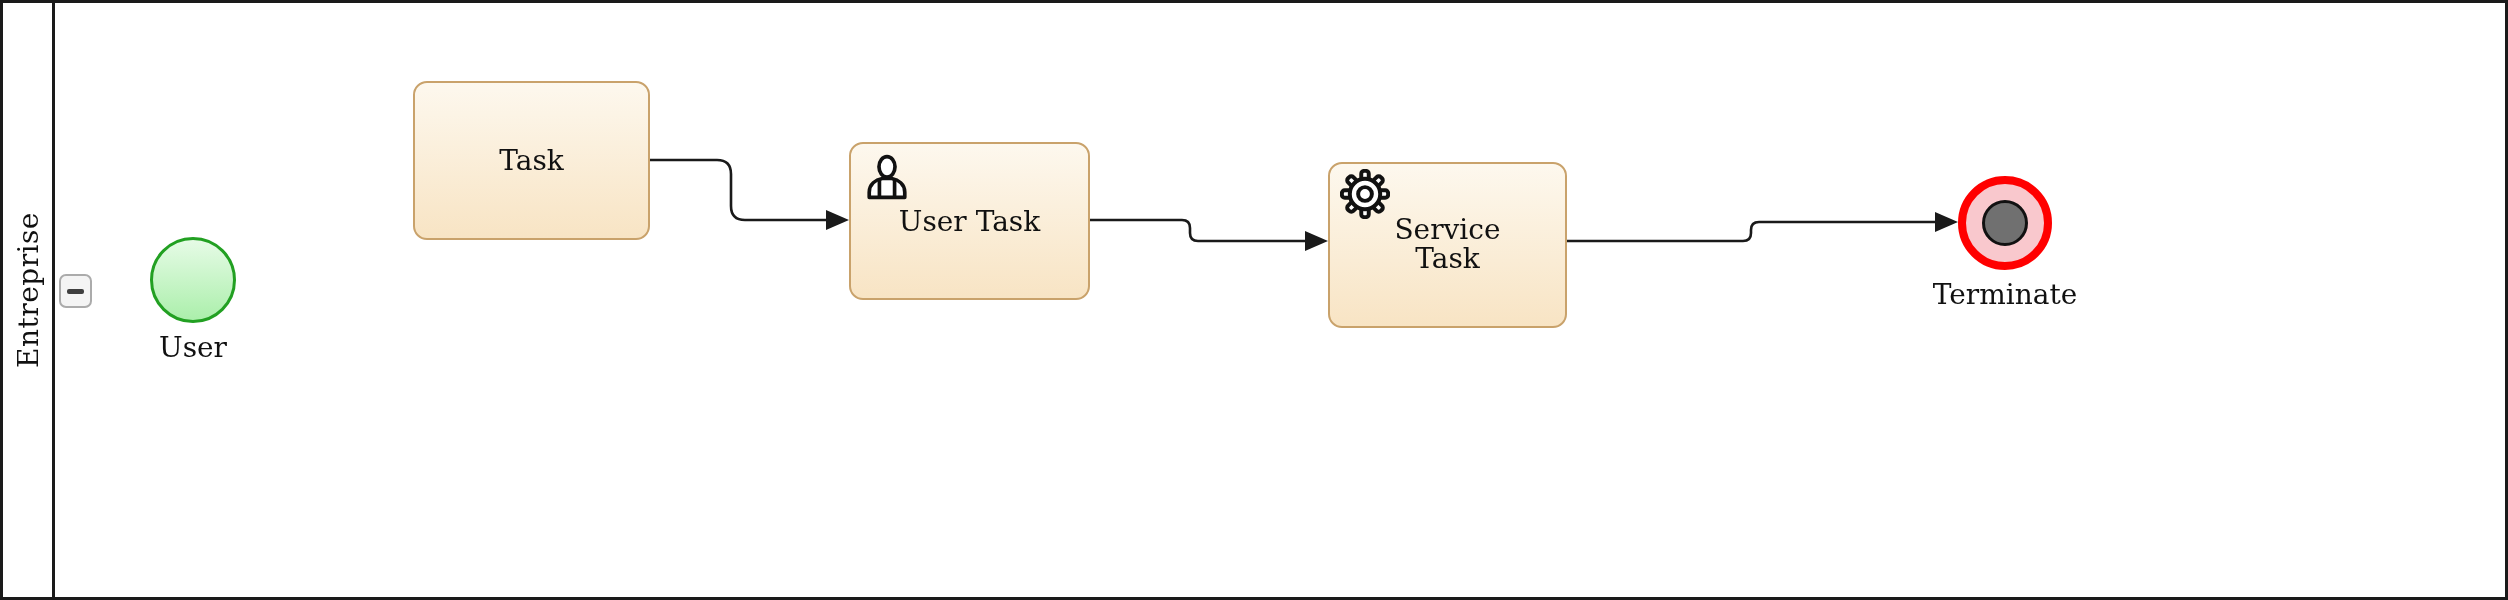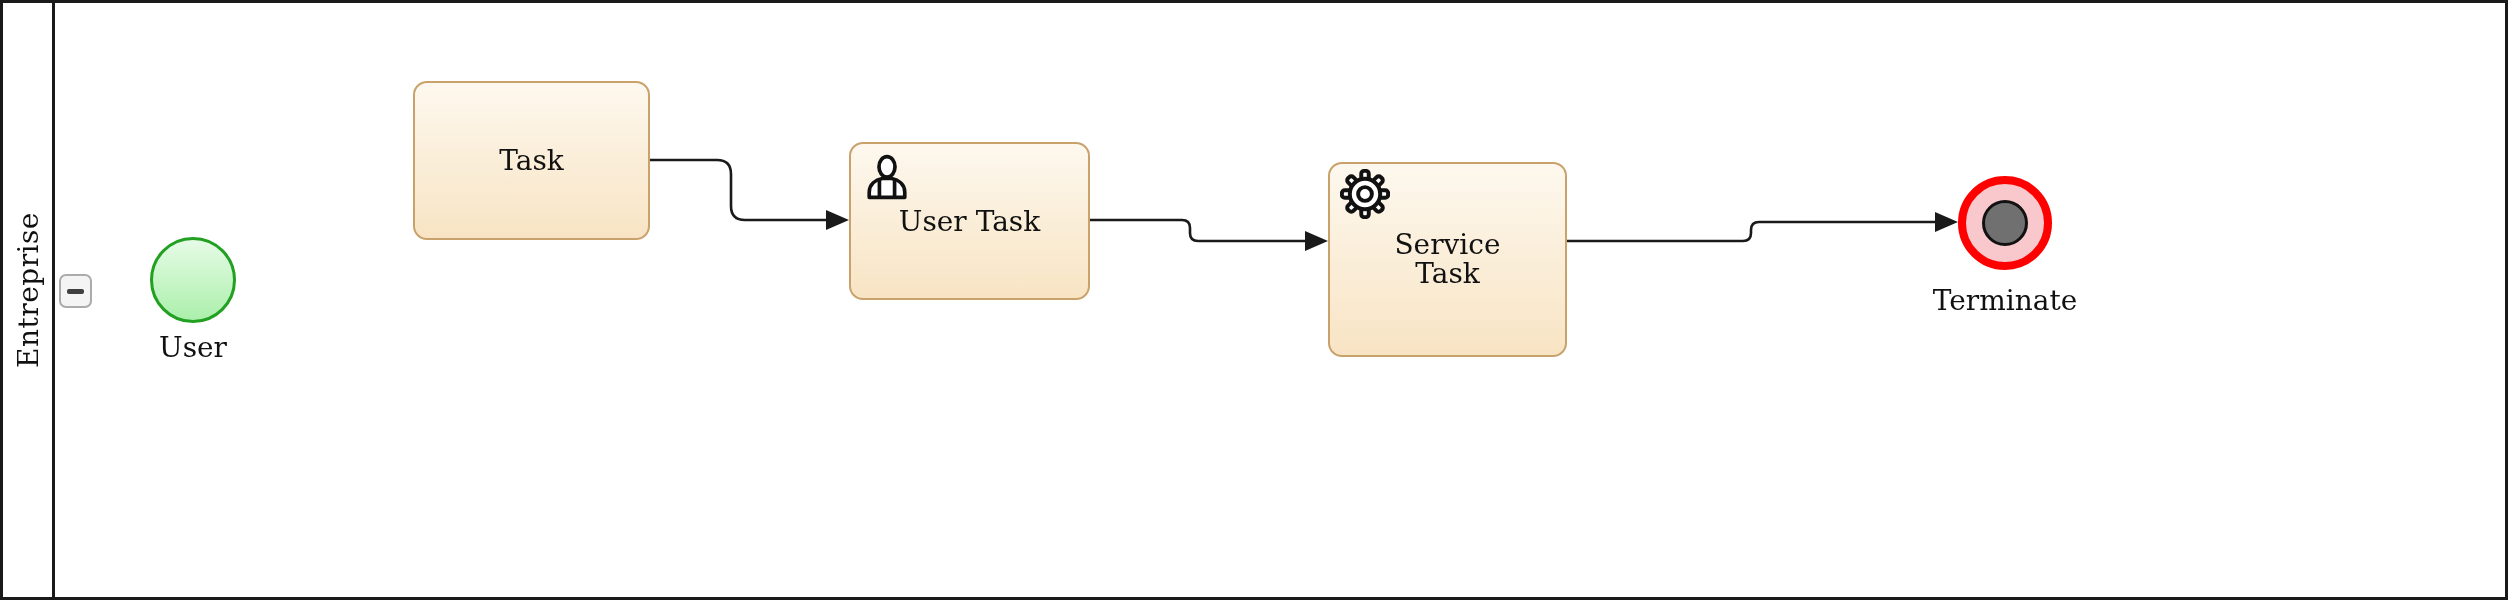--- a/index.html
+++ b/index.html
@@ -51,37 +51,37 @@
   .task-box{
     position:absolute;box-sizing:border-box;
     border:2px solid var(--task-border);border-radius:14px;
     background:linear-gradient(to bottom,var(--task-fill-top),var(--task-fill-bottom));
     display:flex;align-items:center;justify-content:center;
     font-size:28px;text-align:center;
   }
   .task-box .wrap-label{display:inline-block;max-width:135px;line-height:1.02;}
   #task{left:413px;top:81px;width:237px;height:159px;}
   #user-task{left:849px;top:142px;width:241px;height:158px;}
-  #service-task{left:1328px;top:162px;width:239px;height:195px;}
+  #service-task{left:1328px;top:162px;width:239px;height:166px;}
   .box-icon{position:absolute;left:10px;top:5px;}
 
   .event-terminate{
     position:absolute;left:1958px;top:176px;width:94px;height:94px;
     box-sizing:border-box;border:8px solid var(--terminate-ring);border-radius:50%;
     background:var(--terminate-inner-fill);
     display:flex;align-items:center;justify-content:center;
   }
   .terminate-core{
     width:46px;height:46px;box-sizing:border-box;border-radius:50%;
     background:var(--terminate-center);border:3px solid #111;
   }
 
   .node-label{position:absolute;font-size:28px;text-align:center;white-space:nowrap;}
   #start-label{left:113px;top:331px;width:160px;}
-  #terminate-label{left:1905px;top:284px;width:200px;}
+  #terminate-label{left:1905px;top:278px;width:200px;}
 </style>
 </head>
 <body>
 
 <div class="canvas">
 
   <svg class="wires" viewBox="0 0 2508 600">
     <rect class="frame" x="1.5" y="1.5" width="2505" height="597" stroke-width="3"></rect>
     <line class="frame" x1="53.5" y1="2" x2="53.5" y2="598" stroke-width="3" stroke="#1a1a1a"></line>
 

